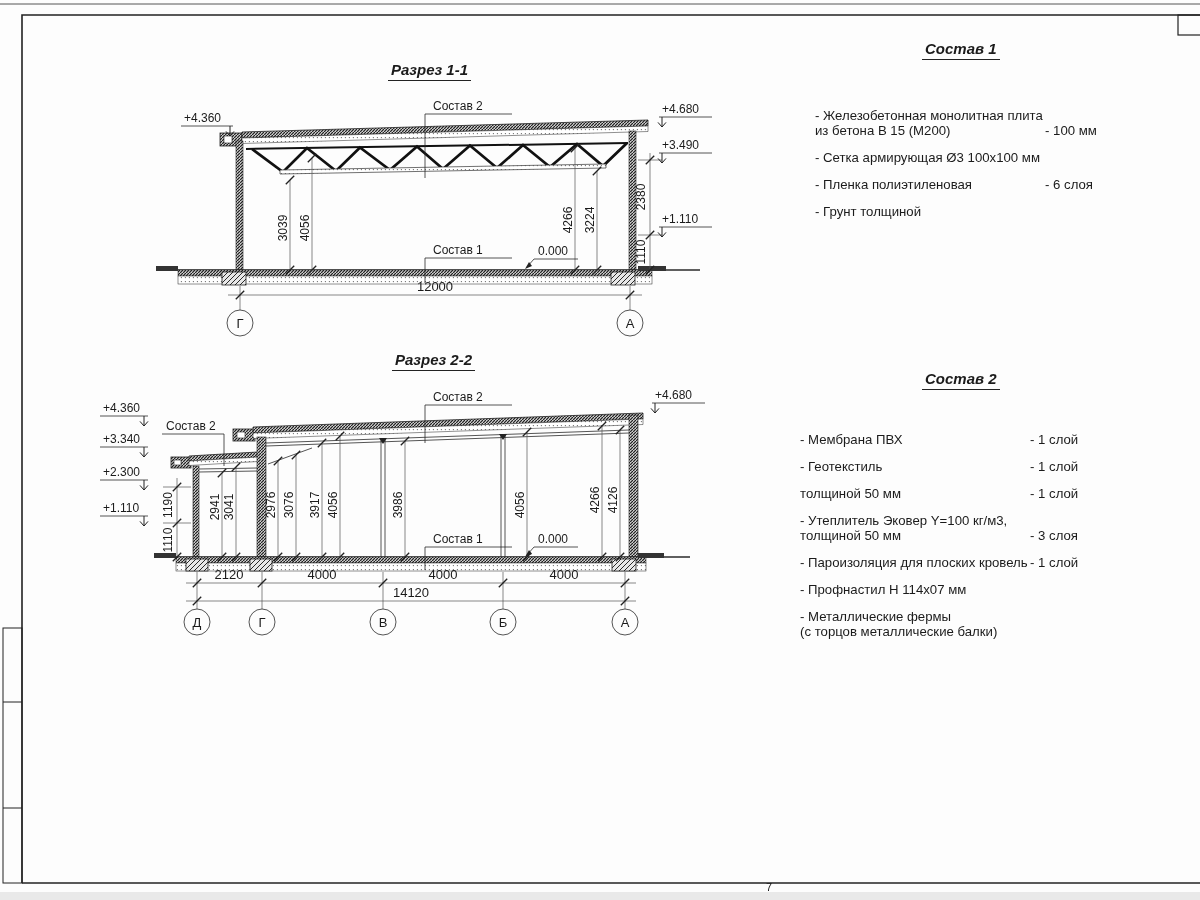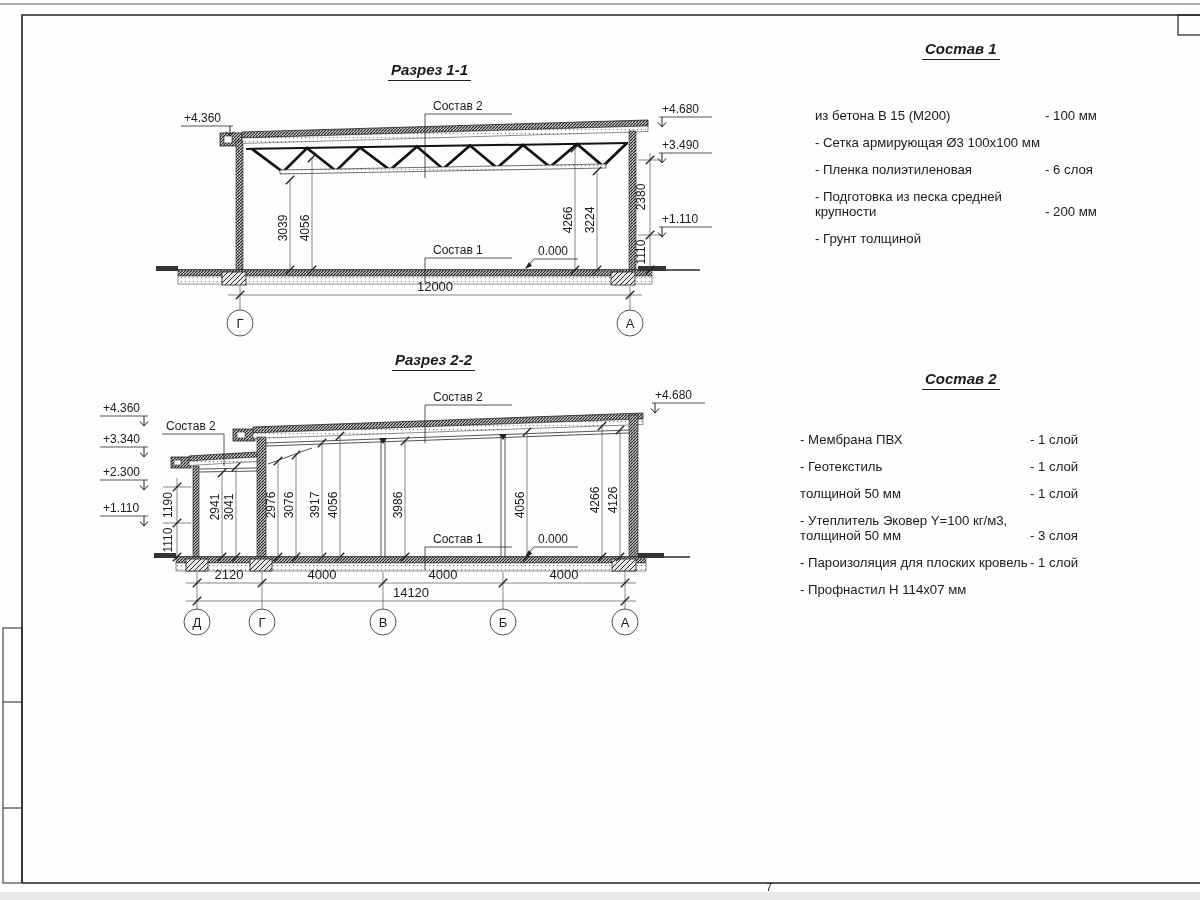--- a/index.html
+++ b/index.html
@@ -315,41 +315,37 @@
   </g>
 </svg>
 
 <div class="hdr" style="left:388px;top:61px;">Разрез 1-1</div>
 <div class="hdr" style="left:392px;top:351px;">Разрез 2-2</div>
 
 <div class="hdr" style="left:922px;top:40px;">Состав 1</div>
 <div class="complist" style="left:815px;top:108px;">
 
     <div class="comp-item">
+      <div class="comp-line">- Железобетонная  монолитная плита</div>
       <div class="comp-line">из бетона В 15 (М200)</div>
       <div class="comp-val">- 100 мм</div>
     </div>
 
     <div class="comp-item">
       <div class="comp-line">- Сетка армирующая Ø3 100х100 мм</div>
 
       <div class="comp-val"></div>
     </div>
 
     <div class="comp-item">
       <div class="comp-line">- Пленка полиэтиленовая</div>
 
       <div class="comp-val">-  6 слоя</div>
     </div>
 
-    <div class="comp-item">
-      <div class="comp-line">- Подготовка из песка средней</div>
-      <div class="comp-line">крупности</div>
-      <div class="comp-val">- 200 мм</div>
-    </div>
 
     <div class="comp-item">
       <div class="comp-line">- Грунт толщиной</div>
 
       <div class="comp-val"></div>
     </div>
   </div>
 
 <div class="hdr" style="left:922px;top:370px;">Состав 2</div>
 <div class="complist" style="left:800px;top:432px;">
@@ -382,15 +378,20 @@
 
       <div class="comp-val">- 1 слой</div>
     </div>
 
     <div class="comp-item">
       <div class="comp-line">- Профнастил Н 114х07 мм</div>
 
       <div class="comp-val"></div>
     </div>
 
+    <div class="comp-item">
+      <div class="comp-line">- Металлические фермы</div>
+      <div class="comp-line">(с торцов металлические балки)</div>
+      <div class="comp-val"></div>
+    </div>
   </div>
 
 </div>
 
 </body></html>

